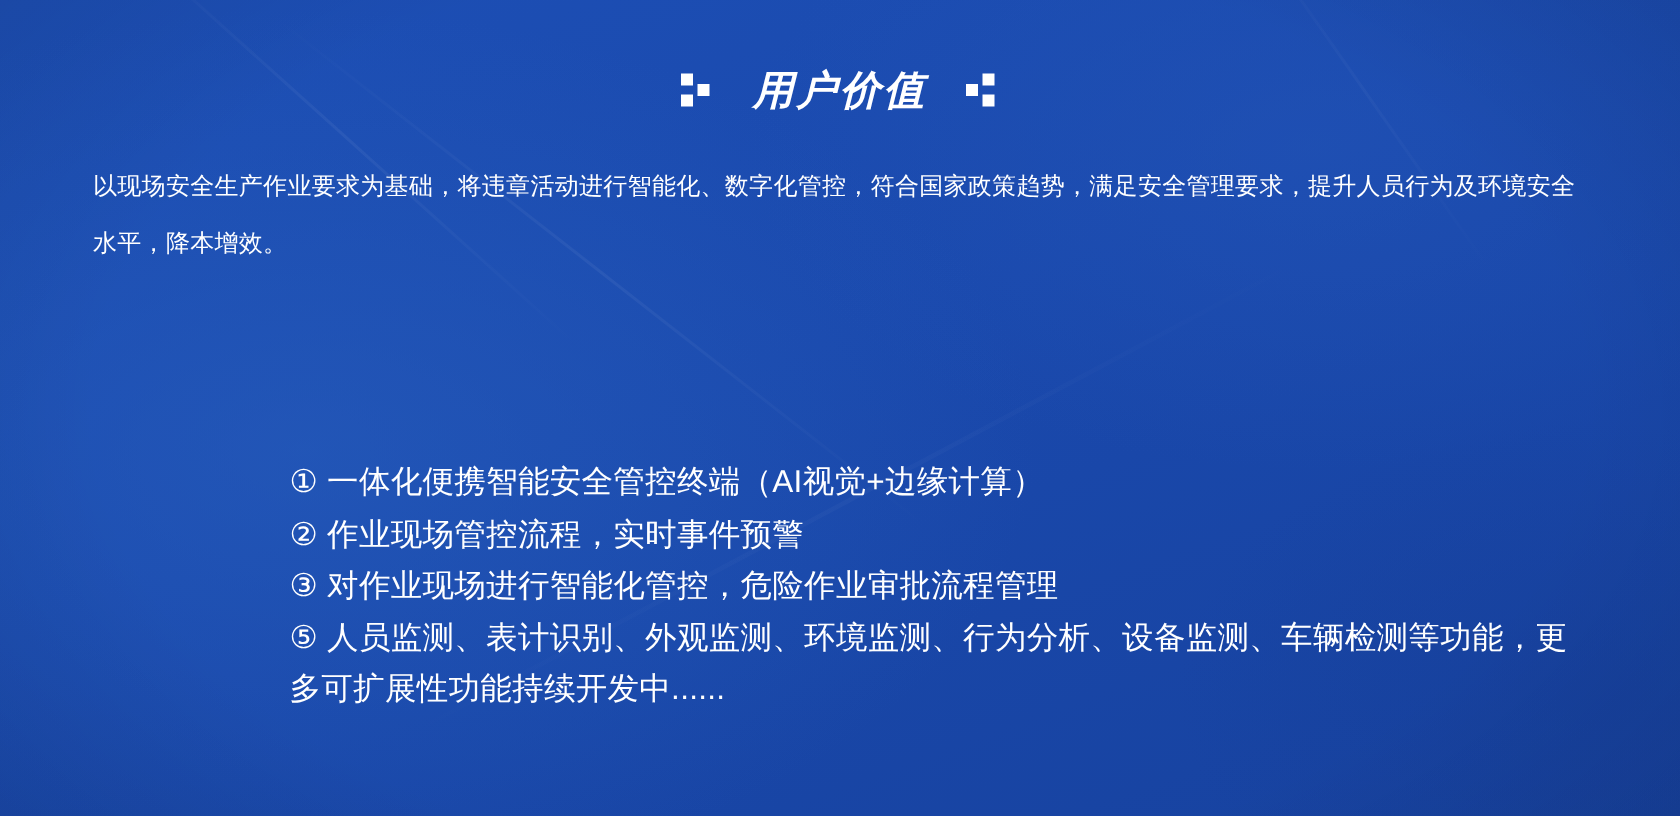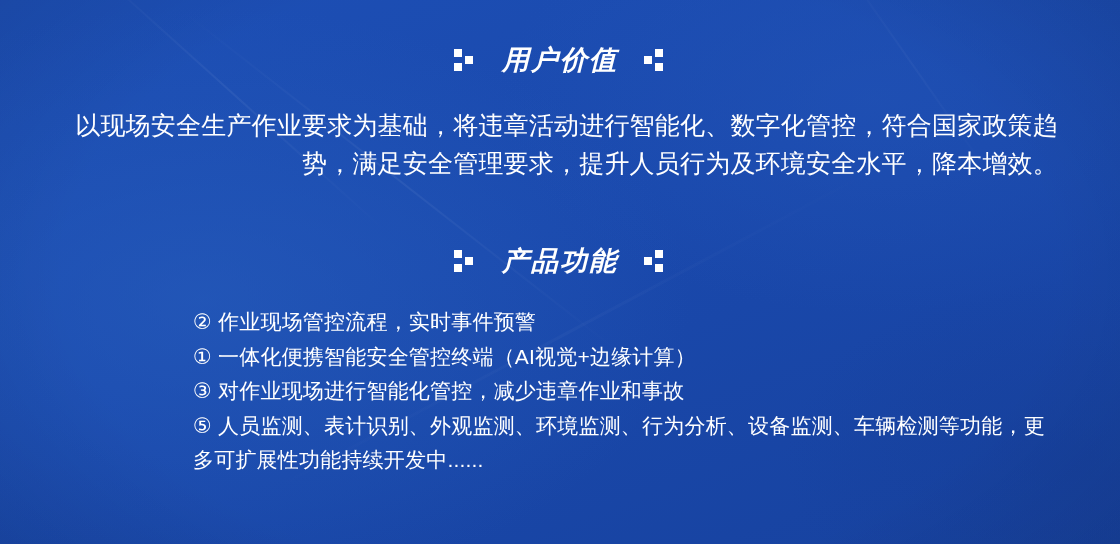--- a/index.html
+++ b/index.html
@@ -81,23 +81,23 @@
   .deco.right i:nth-child(2) { width: 8px; height: 8px; left: 0px;  top: 7px; }
   .deco.right i:nth-child(3) { width: 8px; height: 8px; left: 11px; top: 14px; }
 
   #title-user-value { position: absolute; left: 0; right: 0; top: 42px; }
   #value-paragraph {
     position: absolute;
     left: 62px;
     right: 62px;
     top: 106px;
     color: #ffffff;
-    font-size: 25px;
+    font-size: 16px;
     line-height: 38px;
-    text-align: right;
+    text-align: left;
     letter-spacing: 0.2px;
   }
   #title-product-function { position: absolute; left: 0; right: 0; top: 243px; }
 
   #feature-list {
     position: absolute;
     left: 193px;
     right: 60px;
     top: 305px;
     color: #ffffff;
@@ -131,35 +131,22 @@
       <span class="title-text">用户价值</span>
       <span class="deco right">
           <i></i>
           <i></i>
           <i></i>
         </span>
     </div>
 
     <div id="value-paragraph">以现场安全生产作业要求为基础，将违章活动进行智能化、数字化管控，符合国家政策趋势，满足安全管理要求，提升人员行为及环境安全水平，降本增效。</div>
 
-    <div class="section-title" id="title-product-function">
-      <span class="deco left">
-          <i></i>
-          <i></i>
-          <i></i>
-        </span>
-      <span class="title-text">产品功能</span>
-      <span class="deco right">
-          <i></i>
-          <i></i>
-          <i></i>
-        </span>
-    </div>
 
     <div id="feature-list">
+      <span class="feature-item">① 一体化便携智能安全管控终端（AI视觉+边缘计算）</span>
       <span class="feature-item">② 作业现场管控流程，实时事件预警</span>
-      <span class="feature-item">① 一体化便携智能安全管控终端（AI视觉+边缘计算）</span>
-      <span class="feature-item">③ 对作业现场进行智能化管控，减少违章作业和事故</span>
+      <span class="feature-item">③ 对作业现场进行智能化管控，危险作业审批流程管理</span>
       <span class="feature-item">⑤ 人员监测、表计识别、外观监测、环境监测、行为分析、设备监测、车辆检测等功能，更多可扩展性功能持续开发中......</span>
     </div>
 
   </div>
 </div>
 
 </body></html>

